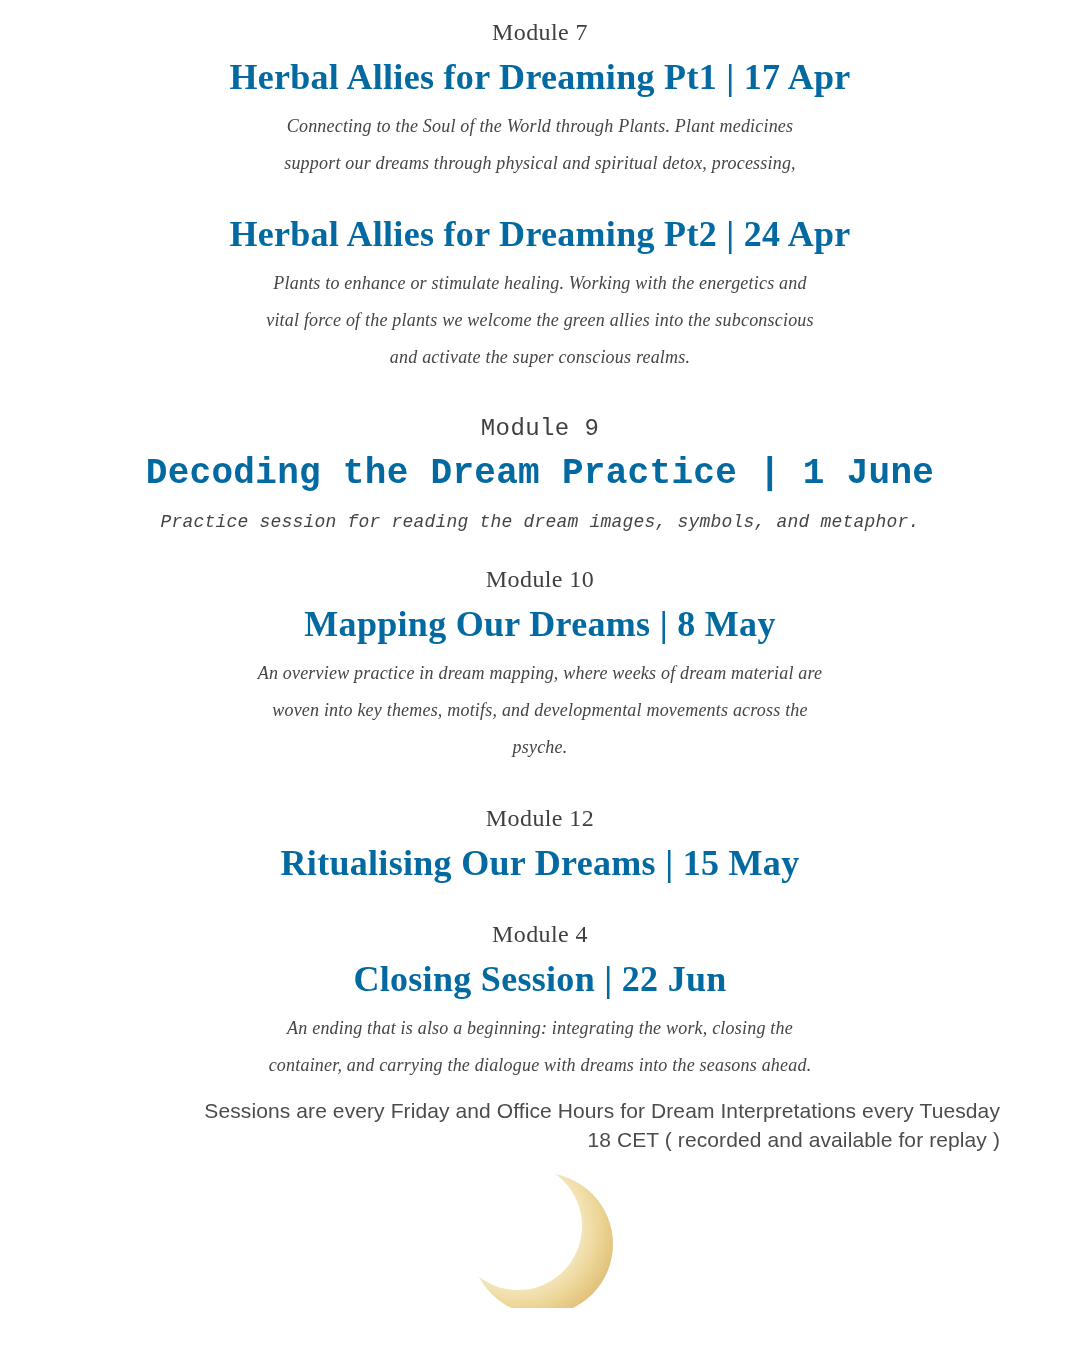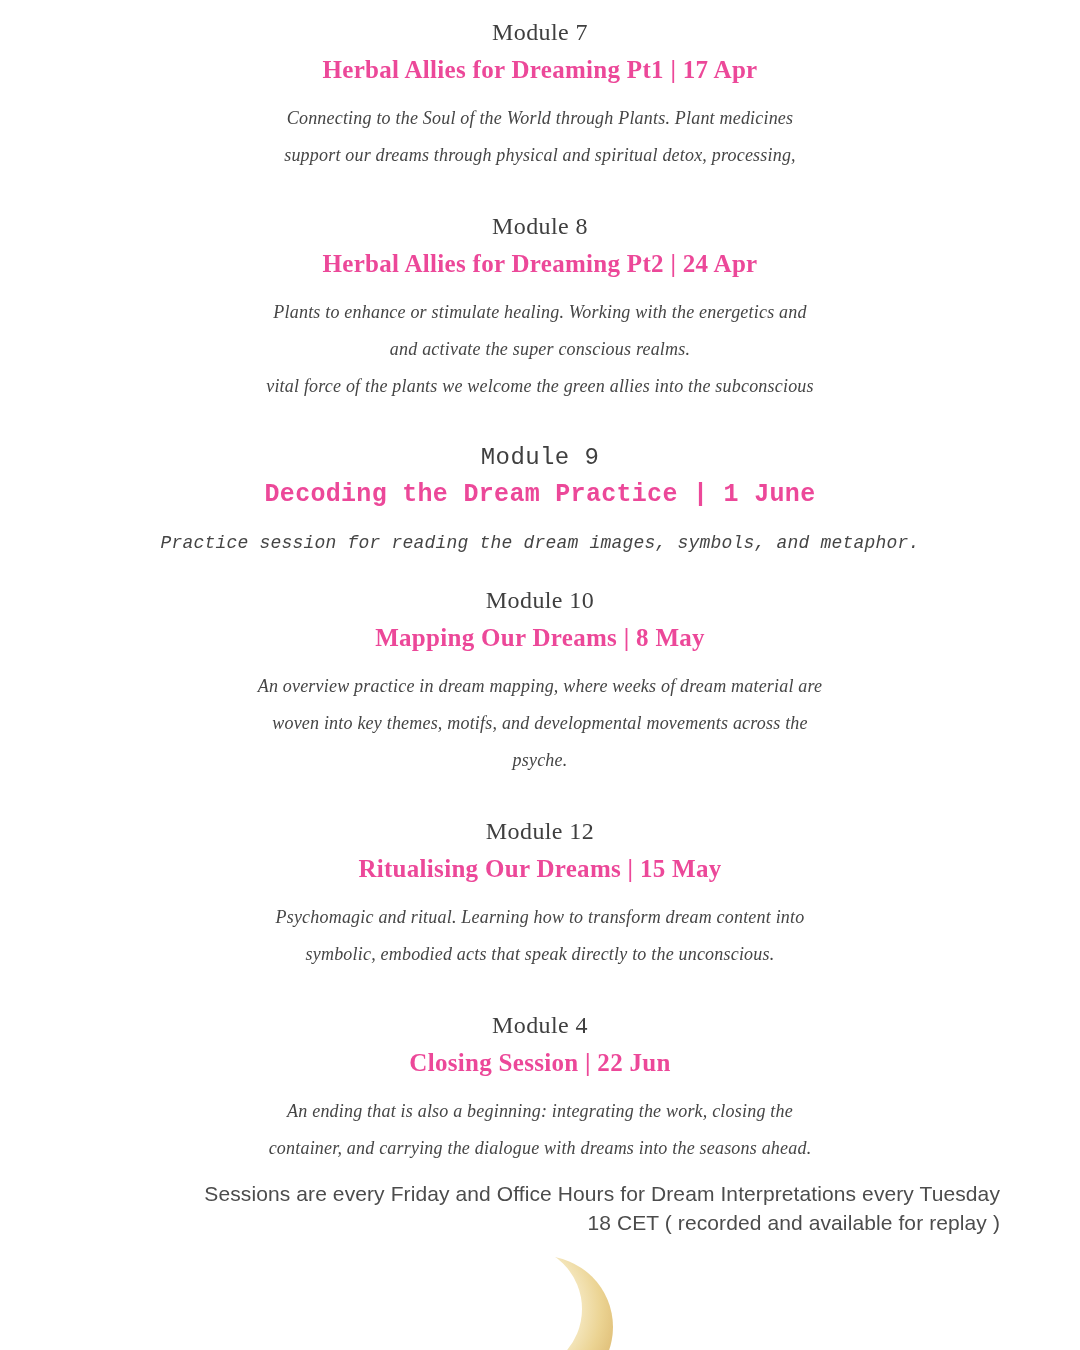--- a/index.html
+++ b/index.html
@@ -37,26 +37,26 @@
     margin-bottom: 12px;
   }
   .m-label {
     font-size: 24px;
     line-height: 37px;
     font-weight: 400;
     letter-spacing: 0.4px;
     color: #3f3f3f;
   }
   .m-title {
-    margin: 0;
-    font-size: 25px;
+    margin: 8px;
+    font-size: 36px;
     line-height: 37px;
     font-weight: 700;
     letter-spacing: 0.3px;
-    color: #ec4899;
+    color: #0369a1;
   }
   .m-desc {
     margin: 12px;
     font-size: 18px;
     line-height: 37px;
     font-style: italic;
     font-weight: 400;
     color: #454545;
     letter-spacing: 0.2px;
   }
@@ -91,26 +91,25 @@
     <section class="module">
       <div class="m-label">Module 7</div>
       <h2 class="m-title">Herbal Allies for Dreaming Pt1 | 17 Apr</h2>
       <p class="m-desc">
         <span class="line">Connecting to the Soul of the World through Plants. Plant medicines</span>
         <span class="line">support our dreams through physical and spiritual detox, processing,</span>
       </p>
     </section>
 
     <section class="module">
-      <div class="m-label">Module 8</div>
       <h2 class="m-title">Herbal Allies for Dreaming Pt2 | 24 Apr</h2>
       <p class="m-desc">
         <span class="line">Plants to enhance or stimulate healing. Working with the energetics and</span>
+        <span class="line">vital force of the plants we welcome the green allies into the subconscious</span>
         <span class="line">and activate the super conscious realms.</span>
-        <span class="line">vital force of the plants we welcome the green allies into the subconscious</span>
       </p>
     </section>
 
     <section class="module tight-after">
       <div class="m-label">Module 9</div>
       <h2 class="m-title">Decoding the Dream Practice | 1 June</h2>
       <p class="m-desc">
         <span class="line">Practice session for reading the dream images, symbols, and metaphor.</span>
       </p>
     </section>
@@ -121,24 +120,20 @@
       <p class="m-desc">
         <span class="line">An overview practice in dream mapping, where weeks of dream material are</span>
         <span class="line">woven into key themes, motifs, and developmental movements across the</span>
         <span class="line">psyche.</span>
       </p>
     </section>
 
     <section class="module">
       <div class="m-label">Module 12</div>
       <h2 class="m-title">Ritualising Our Dreams | 15 May</h2>
-      <p class="m-desc">
-        <span class="line">Psychomagic and ritual. Learning how to transform dream content into</span>
-        <span class="line">symbolic, embodied acts that speak directly to the unconscious.</span>
-      </p>
     </section>
 
     <section class="module tightest-after">
       <div class="m-label">Module 4</div>
       <h2 class="m-title">Closing Session | 22 Jun</h2>
       <p class="m-desc">
         <span class="line">An ending that is also a beginning: integrating the work, closing the</span>
         <span class="line">container, and carrying the dialogue with dreams into the seasons ahead.</span>
       </p>
     </section>

